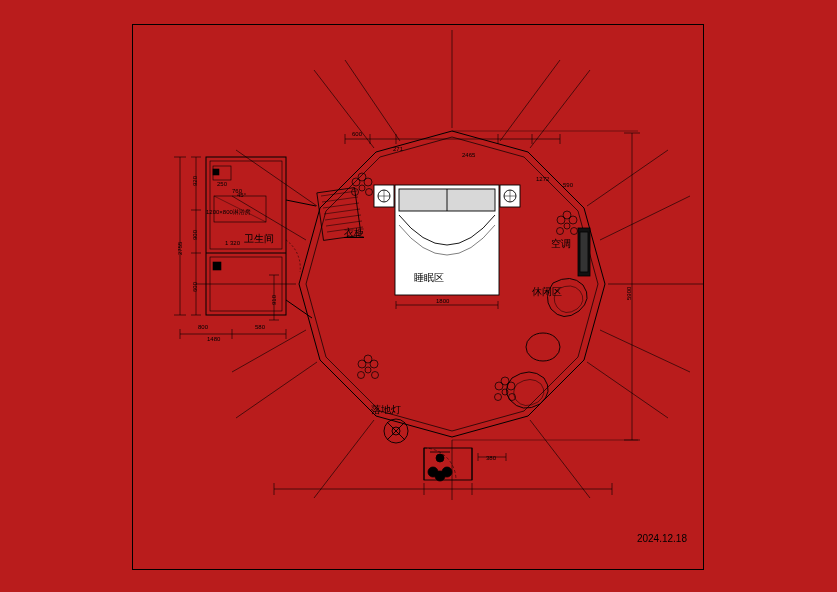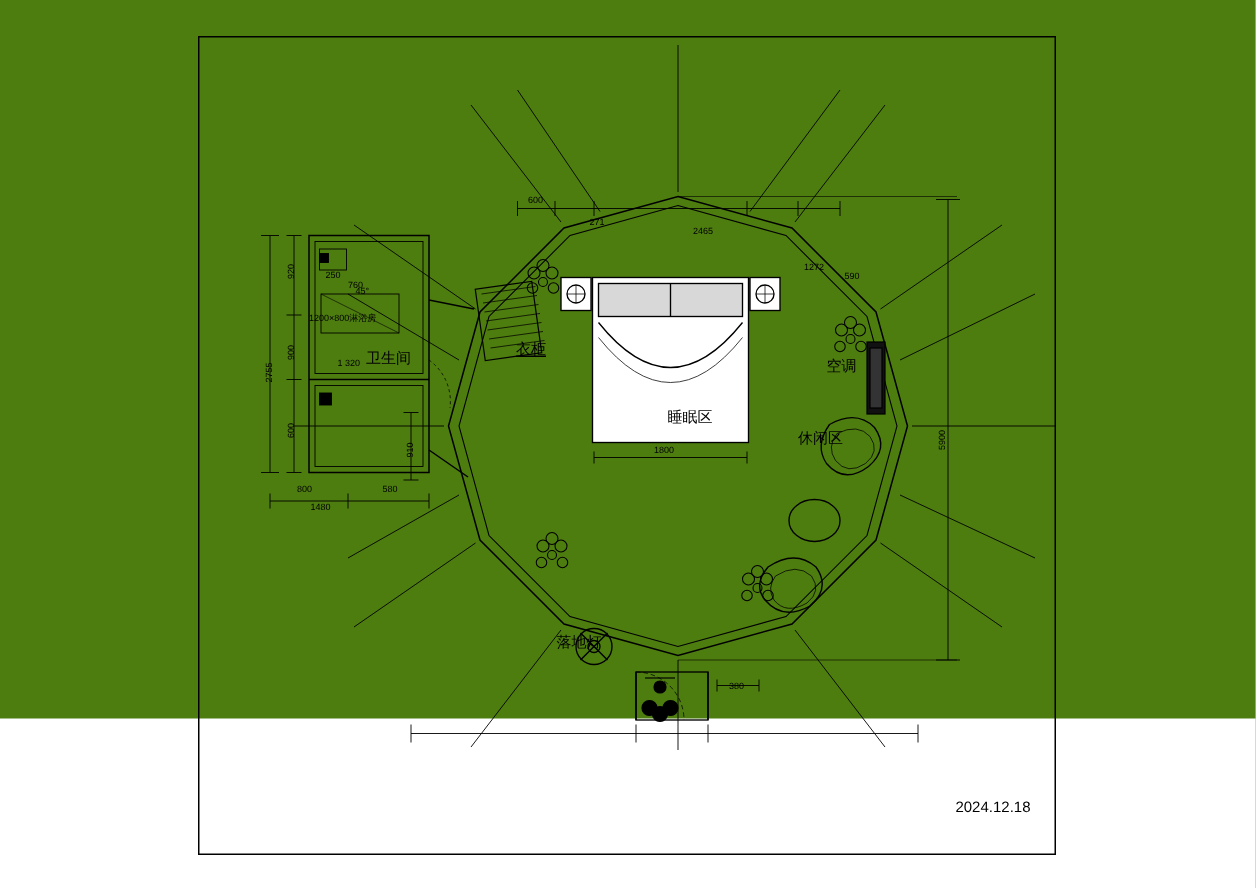--- a/index.html
+++ b/index.html
@@ -1,17 +1,17 @@
 <!DOCTYPE html>
 <html><head>
 <meta charset="utf-8">
 <style>
   html,body{margin:0;padding:0;background:#ffffff;}
   body{width:837px;height:592px;font-family:"Liberation Sans",sans-serif;overflow:hidden;}
-  #sheet{position:relative;width:837px;height:479px;background:#4d7c0f;}
+  #sheet{position:relative;width:837px;height:592px;background:#b91c1c;}
   .frame{position:absolute;left:132px;top:24px;width:572px;height:546px;border:1px solid #000;box-sizing:border-box;}
   svg{position:absolute;left:0;top:0;width:837px;height:592px;}
   .lbl{position:absolute;font-size:9px;color:#000;white-space:nowrap;}
   .lbl.cn{font-size:10px;}
   .dim{position:absolute;font-size:6px;color:#000;white-space:nowrap;}
   .dimv{position:absolute;font-size:6px;color:#000;white-space:nowrap;transform-origin:0 0;transform:rotate(-90deg);}
   .date{position:absolute;right:150px;top:533px;font-size:10px;color:#000;text-align:right;}
 </style>
 </head>
 <body>
@@ -207,24 +207,24 @@
       <line x1="506" y1="453" x2="506" y2="461"></line>
 
       <line x1="274" y1="275" x2="274" y2="320"></line>
       <line x1="269" y1="275" x2="279" y2="275"></line>
       <line x1="269" y1="320" x2="279" y2="320"></line>
     </g>
   </svg>
 
   <div class="lbl cn" style="left:244px;top:232px;">卫生间</div>
   <div class="lbl cn" style="left:344px;top:226px;text-decoration:underline;">衣柜</div>
-  <div class="lbl cn" style="left:445px;top:271px;">睡眠区</div>
+  <div class="lbl cn" style="left:414px;top:271px;">睡眠区</div>
   <div class="lbl cn" style="left:551px;top:237px;">空调</div>
   <div class="lbl cn" style="left:532px;top:285px;">休闲区</div>
-  <div class="lbl cn" style="left:371px;top:421px;">落地灯</div>
+  <div class="lbl cn" style="left:371px;top:403px;">落地灯</div>
 
   <div class="dimv" style="left:626px;top:300px;">5900</div>
   <div class="dimv" style="left:177px;top:255px;">2755</div>
   <div class="dim" style="left:207px;top:336px;">1480</div>
   <div class="dim" style="left:436px;top:298px;">1800</div>
 
   <div class="dim" style="left:352px;top:131px;">600</div>
   <div class="dim" style="left:393px;top:146px;">271</div>
   <div class="dim" style="left:462px;top:152px;">2465</div>
   <div class="dim" style="left:536px;top:176px;">1272</div>

